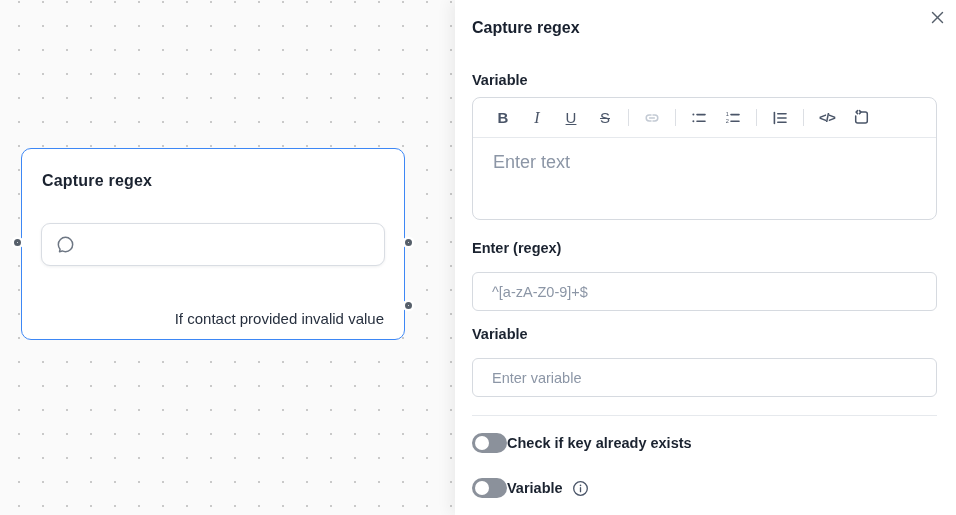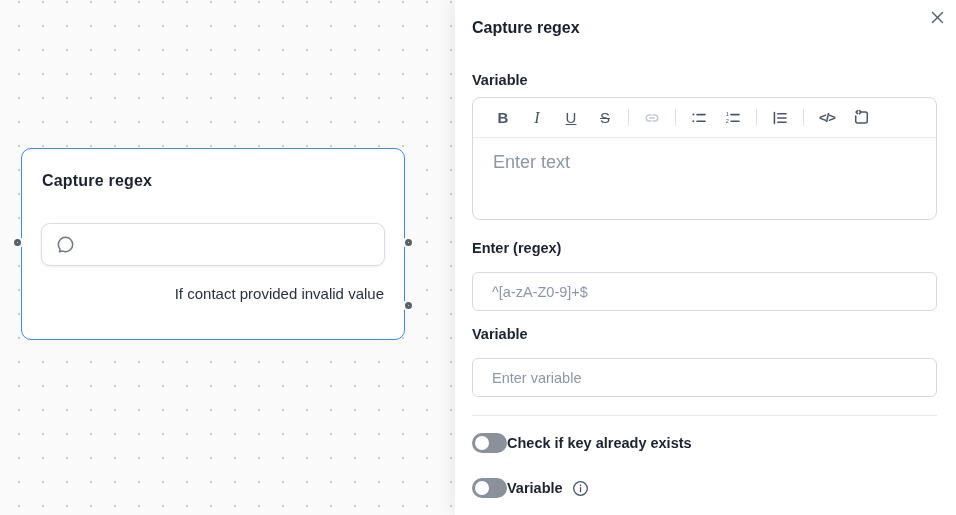--- a/index.html
+++ b/index.html
@@ -22,21 +22,21 @@
     position:absolute; left:20px; top:23px;
     font-size:16px; font-weight:700; color:#1b2330; letter-spacing:.2px;
   }
   .node-input {
     position:absolute; left:19px; right:19px; top:74px; height:43px;
     background:#fff; border:1px solid #d9dde3; border-radius:9px;
     box-shadow:0 1px 3px rgba(16,24,40,.07);
     display:flex; align-items:center; padding-left:13px;
   }
   .node-footer {
-    position:absolute; right:20px; top:136px;
+    position:absolute; right:20px; top:161px;
     font-size:15px; color:#27303f;
   }
   .port {
     position:absolute; width:7px; height:7px; background:#fff;
     border:3.5px solid #565f6a; border-radius:50%;
     box-shadow:0 0 0 2.5px #fff; cursor:crosshair;
   }
   .port.p-left  { left:-8px;  top:90px; }
   .port.p-right { right:-8px; top:90px; }
   .port.p-fail  { right:-8px; top:153px; }

